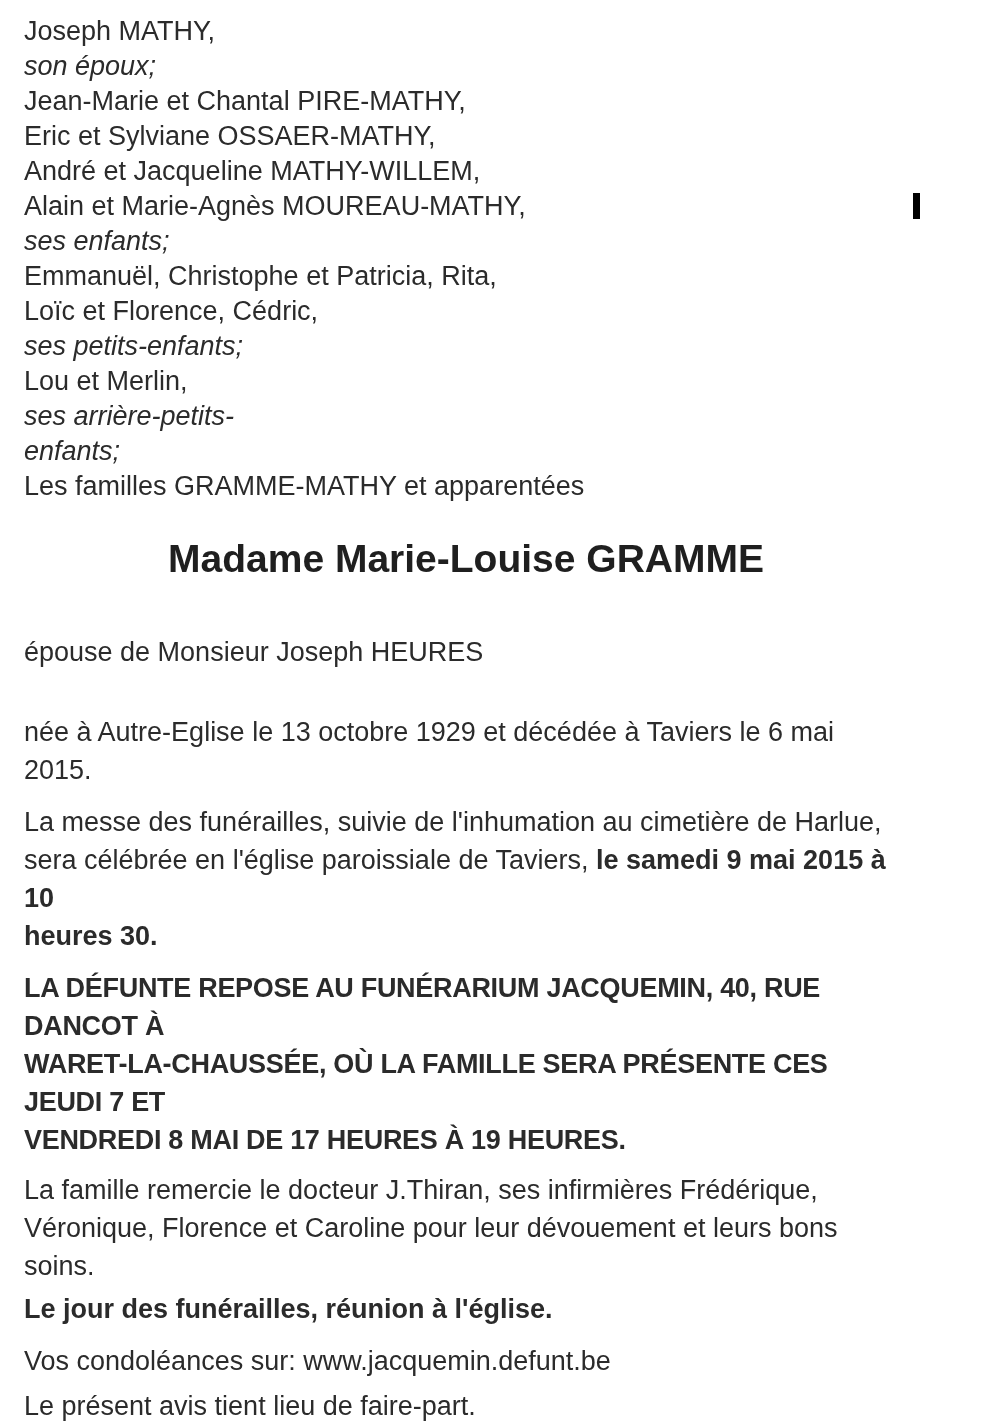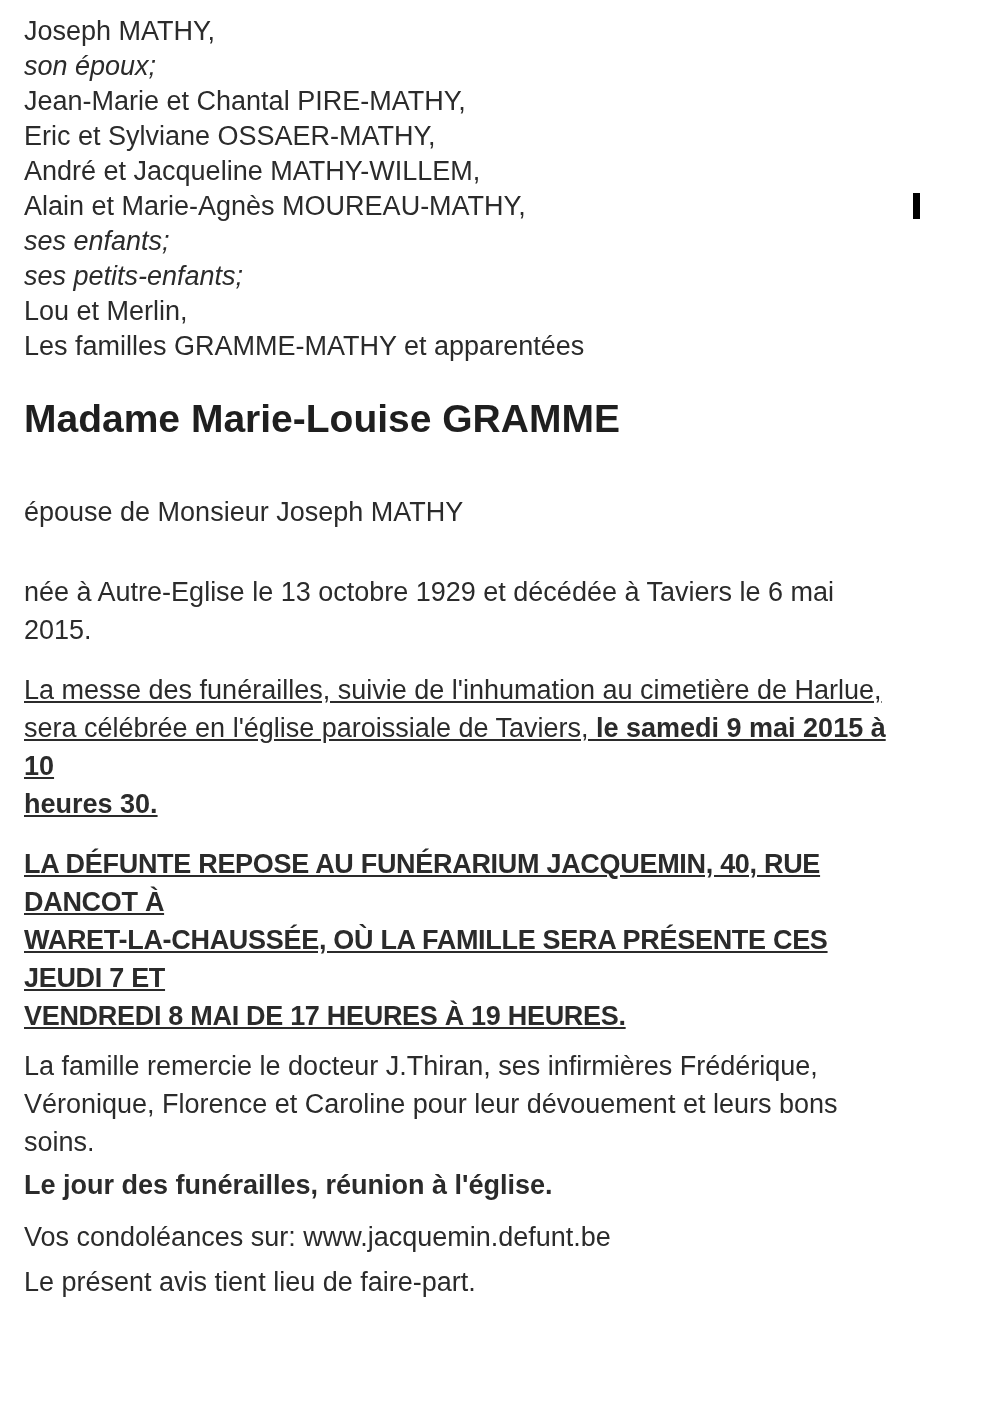--- a/index.html
+++ b/index.html
@@ -33,24 +33,24 @@
     }
     .b { font-weight: bold; }
     .caps { letter-spacing: -0.3px; }
     h1.deceased {
       font-size: 39px;
       line-height: 48px;
       font-weight: bold;
       color: #1f1f1f;
     }
     .mt-39 { margin-top: 39px; }
-    .mt-31 { margin-top: 31px; }
+    .mt-31 { margin-top: 31px; text-align: center; }
     .mt-50 { margin-top: 50px; }
     .mt-42 { margin-top: 42px; }
-    .mt-10 { margin-top: 22px; text-decoration: underline; }
+    .mt-10 { margin-top: 14px; }
     .mt-12 { margin-top: 12px; }
     .mt-5  { margin-top: 5px; }
     .mt-7  { margin-top: 7px; }
     .mt-14 { margin-top: 14px; }
     .artifact {
       position: absolute;
       right: 0;
       top: 193px;
       width: 7px;
       height: 26px;
@@ -67,31 +67,35 @@
   <section class="family">
     <p class="names">Joseph MATHY,</p>
     <p class="relation">son époux;</p>
 
     <p class="names">Jean-Marie et Chantal PIRE-MATHY,
 Eric et Sylviane OSSAER-MATHY,
 André et Jacqueline MATHY-WILLEM,
 Alain et Marie-Agnès MOUREAU-MATHY,</p>
     <p class="relation">ses enfants;</p>
 
+    <p class="names">Emmanuël, Christophe et Patricia, Rita,
+Loïc et Florence, Cédric,</p>
     <p class="relation">ses petits-enfants;</p>
 
     <p class="names">Lou et Merlin,</p>
+    <p class="relation">ses arrière-petits-
+enfants;</p>
 
     <p class="names">Les familles GRAMME-MATHY et apparentées</p>
   </section>
 
 
   <h1 class="deceased mt-31">Madame Marie-Louise GRAMME</h1>
 
-  <p class="para mt-50">épouse de Monsieur Joseph MATHY</p>
+  <p class="para mt-50">épouse de Monsieur Joseph HEURES</p>
 
   <p class="para mt-42">née à Autre-Eglise le 13 octobre 1929 et décédée à Taviers le 6 mai 2015.</p>
 
   <p class="para mt-10"><span>La messe des funérailles, suivie de l'inhumation au cimetière de Harlue,
 sera célébrée en l'église paroissiale de Taviers, </span><span class="b">le samedi 9 mai 2015 à 10
 heures 30.</span></p>
 
   <p class="para b caps mt-10">LA DÉFUNTE REPOSE AU FUNÉRARIUM JACQUEMIN, 40, RUE DANCOT À
 WARET-LA-CHAUSSÉE, OÙ LA FAMILLE SERA PRÉSENTE CES JEUDI 7 ET
 VENDREDI 8 MAI DE 17 HEURES À 19 HEURES.</p>

